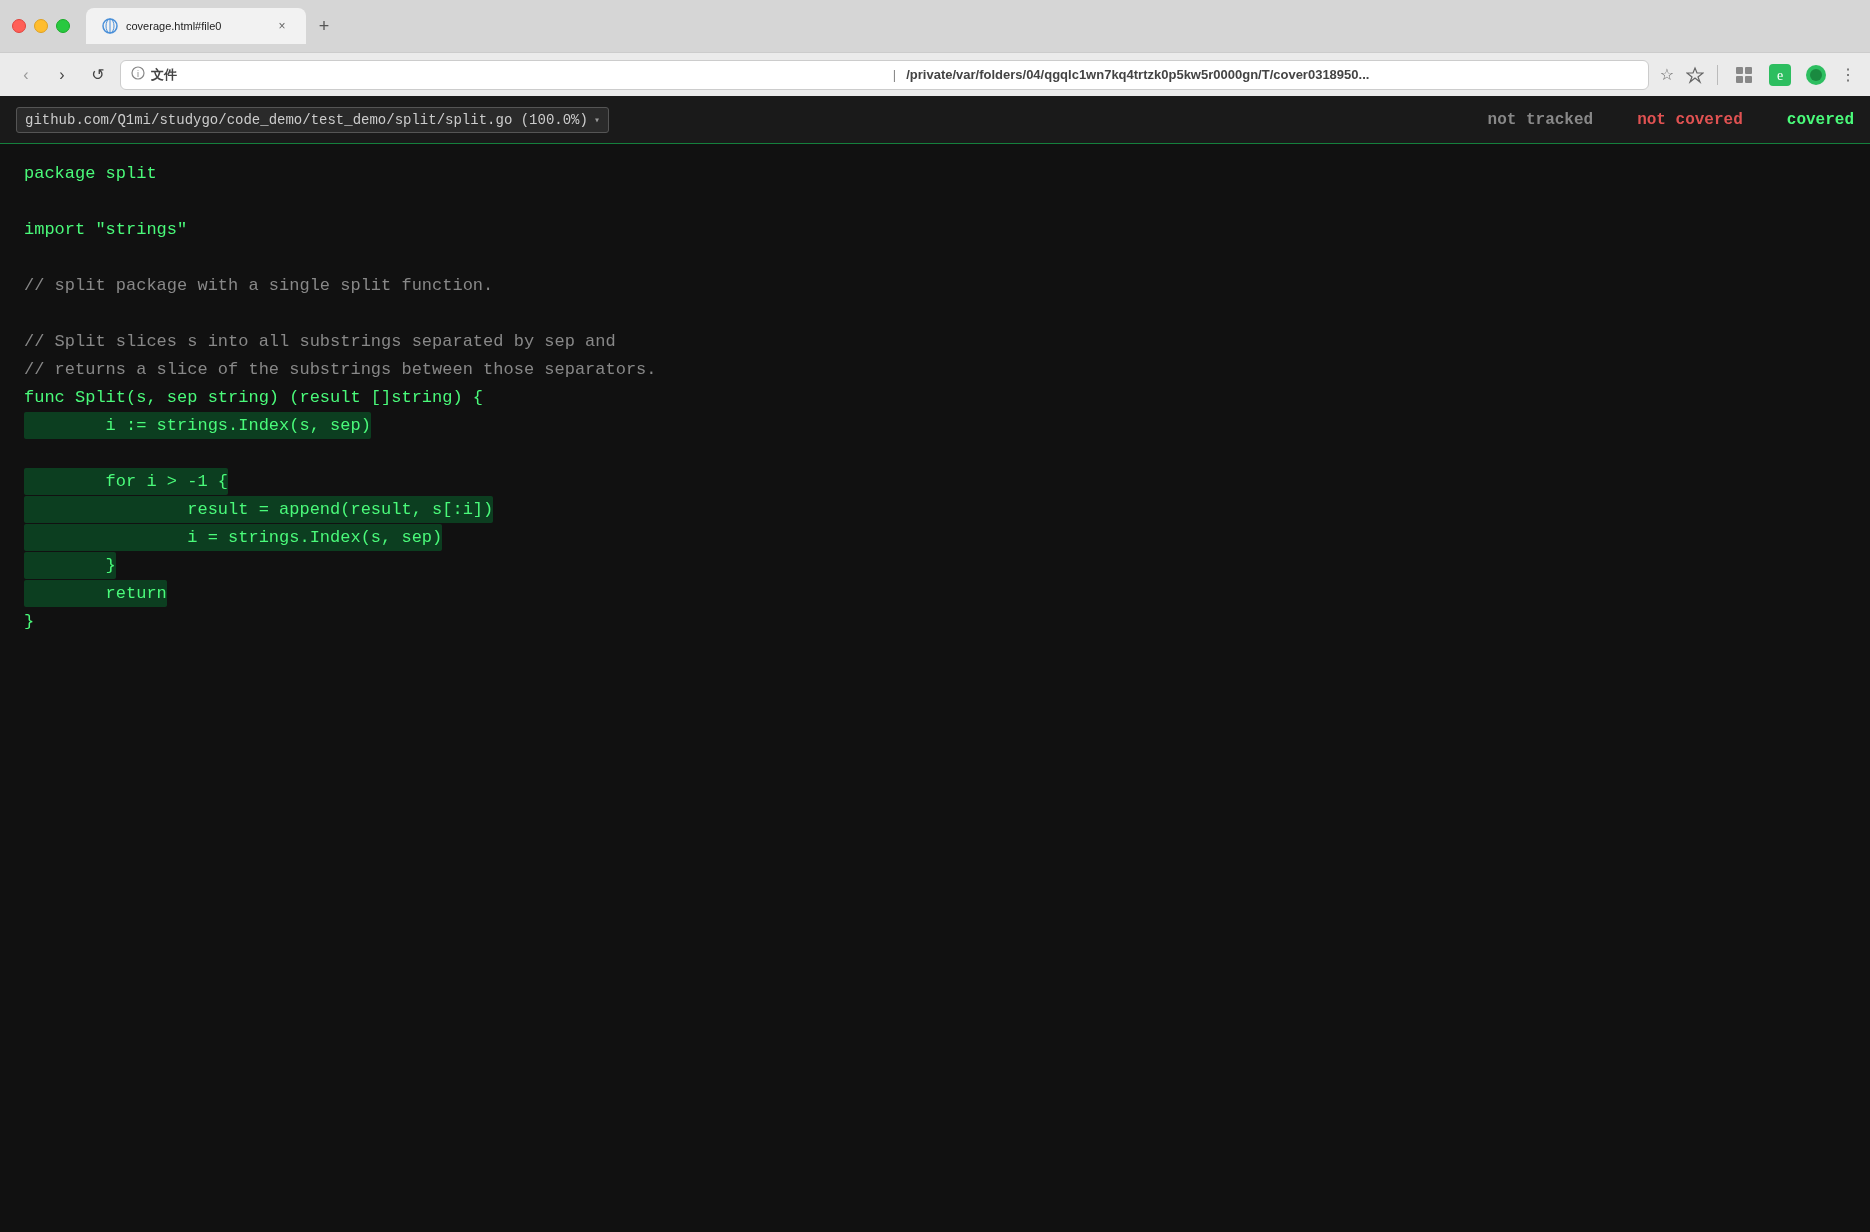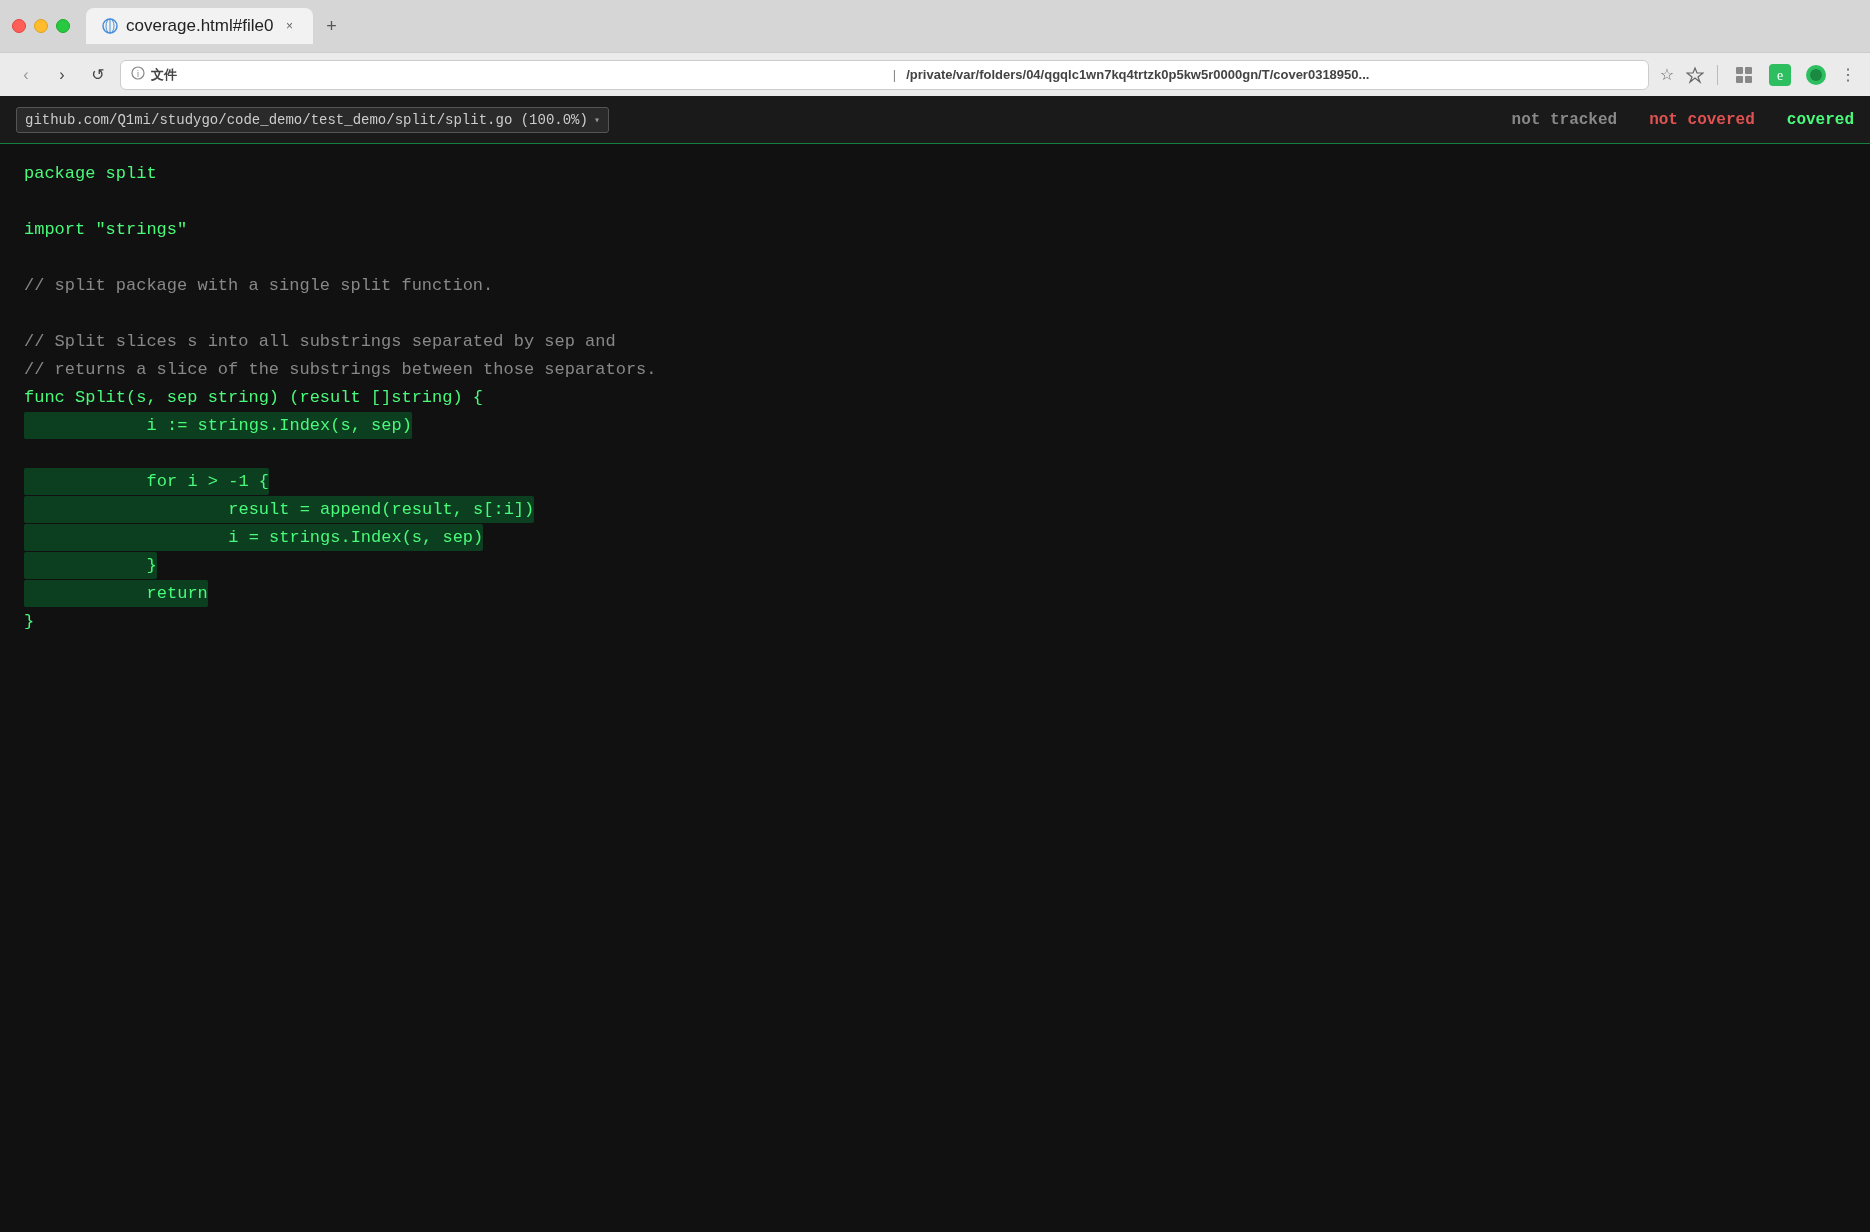--- a/index.html
+++ b/index.html
@@ -59,21 +59,21 @@
     .tab-favicon {
       width: 16px;
       height: 16px;
       display: flex;
       align-items: center;
       justify-content: center;
     }
 
     .tab-title {
       flex: 1;
-      font-size: 17px;
+      font-size: 11px;
       color: #222;
     }
 
     .tab-close {
       width: 16px;
       height: 16px;
       display: flex;
       align-items: center;
       justify-content: center;
       border-radius: 50%;
@@ -217,21 +217,21 @@
     }
 
     .file-selector-arrow {
       font-size: 10px;
       color: #999;
     }
 
     .legend {
       display: flex;
       align-items: center;
-      gap: 32px;
+      gap: 44px;
       margin-left: auto;
     }
 
     .legend-item {
       font-family: 'Courier New', Courier, monospace;
       font-size: 16px;
       font-weight: bold;
     }
 
     .legend-not-tracked { color: #888; }
@@ -259,21 +259,20 @@
       white-space: pre;
     }
 
     .code-green { color: #4afa7a; }
     .code-gray { color: #888; }
 
     
     .covered-bg {
       background-color: rgba(0, 200, 80, 0.25);
       border-radius: 2px;
-      padding-left: 41px;
     }
   </style>
 </head>
 <body>
 
 <div class="browser-chrome">
 
   <div class="title-bar">
     <div class="traffic-lights">
       <div class="traffic-light tl-close"></div>

